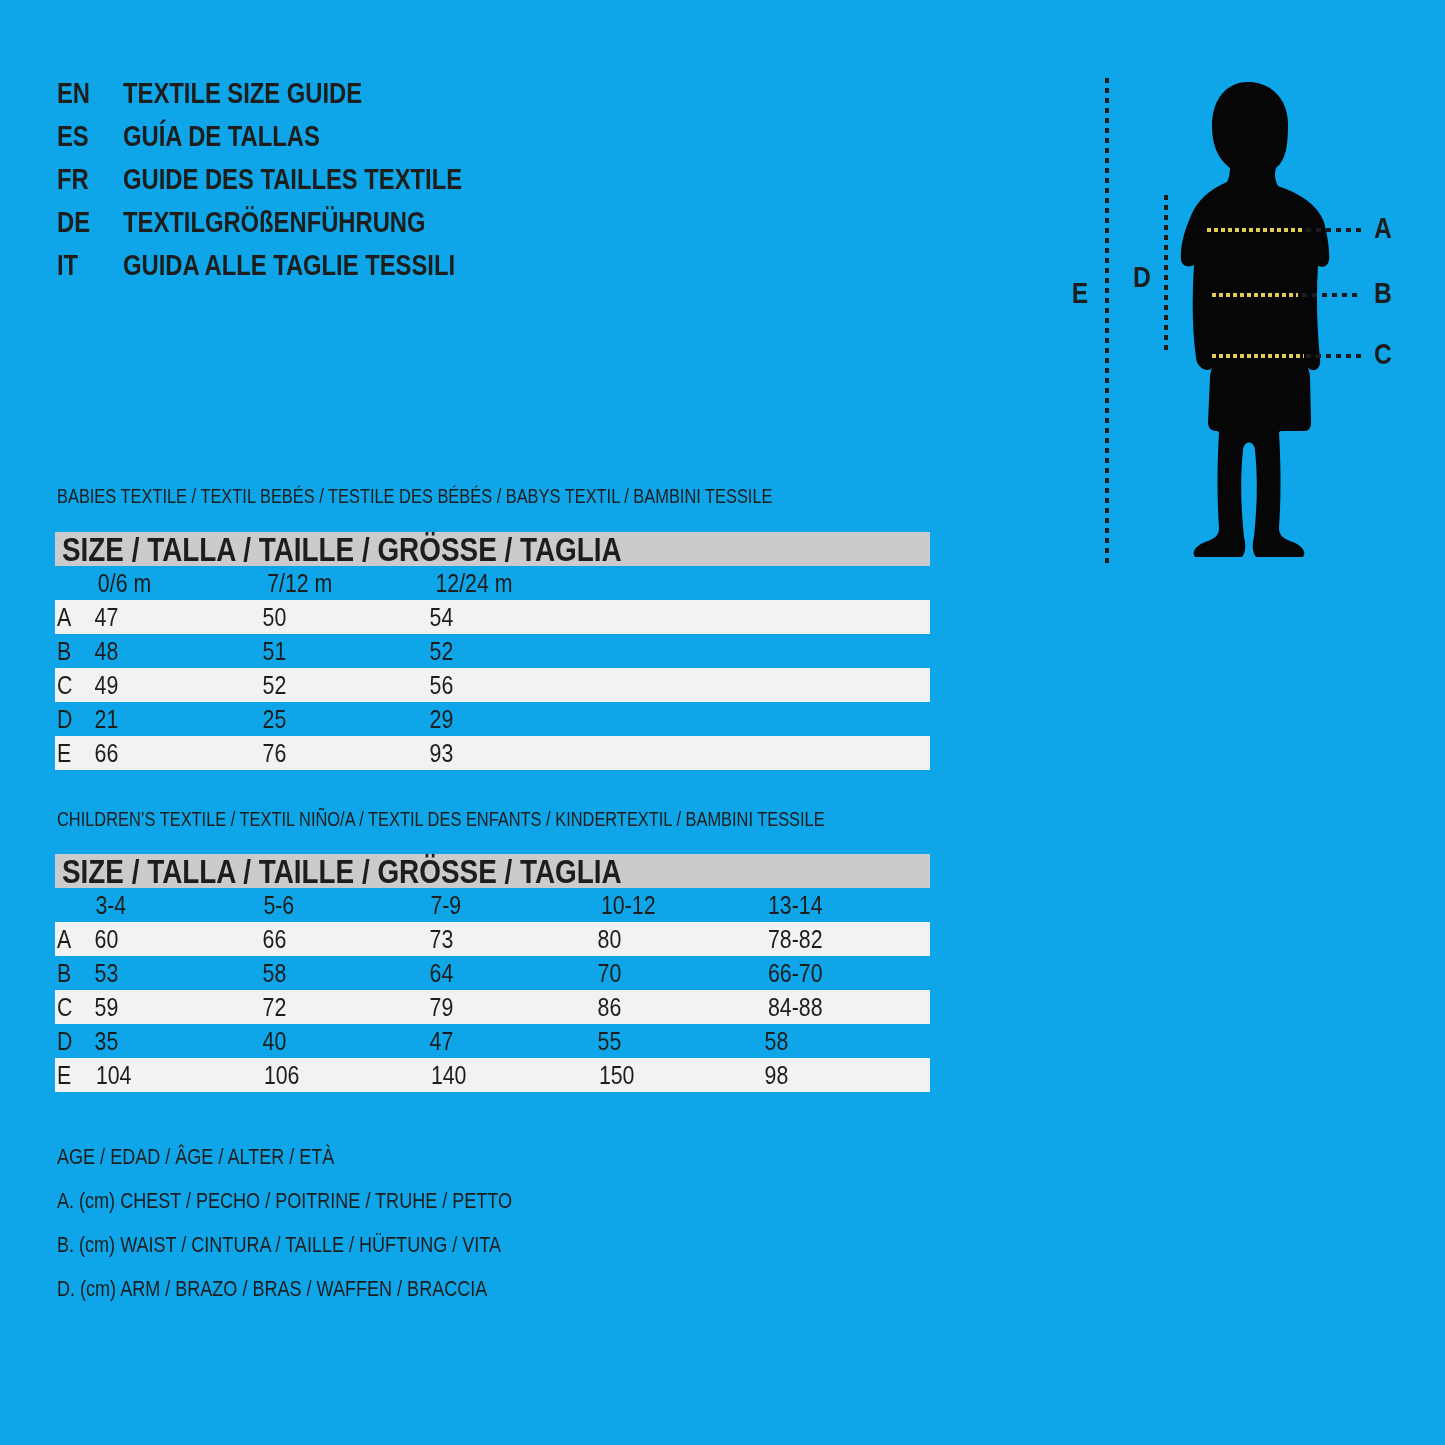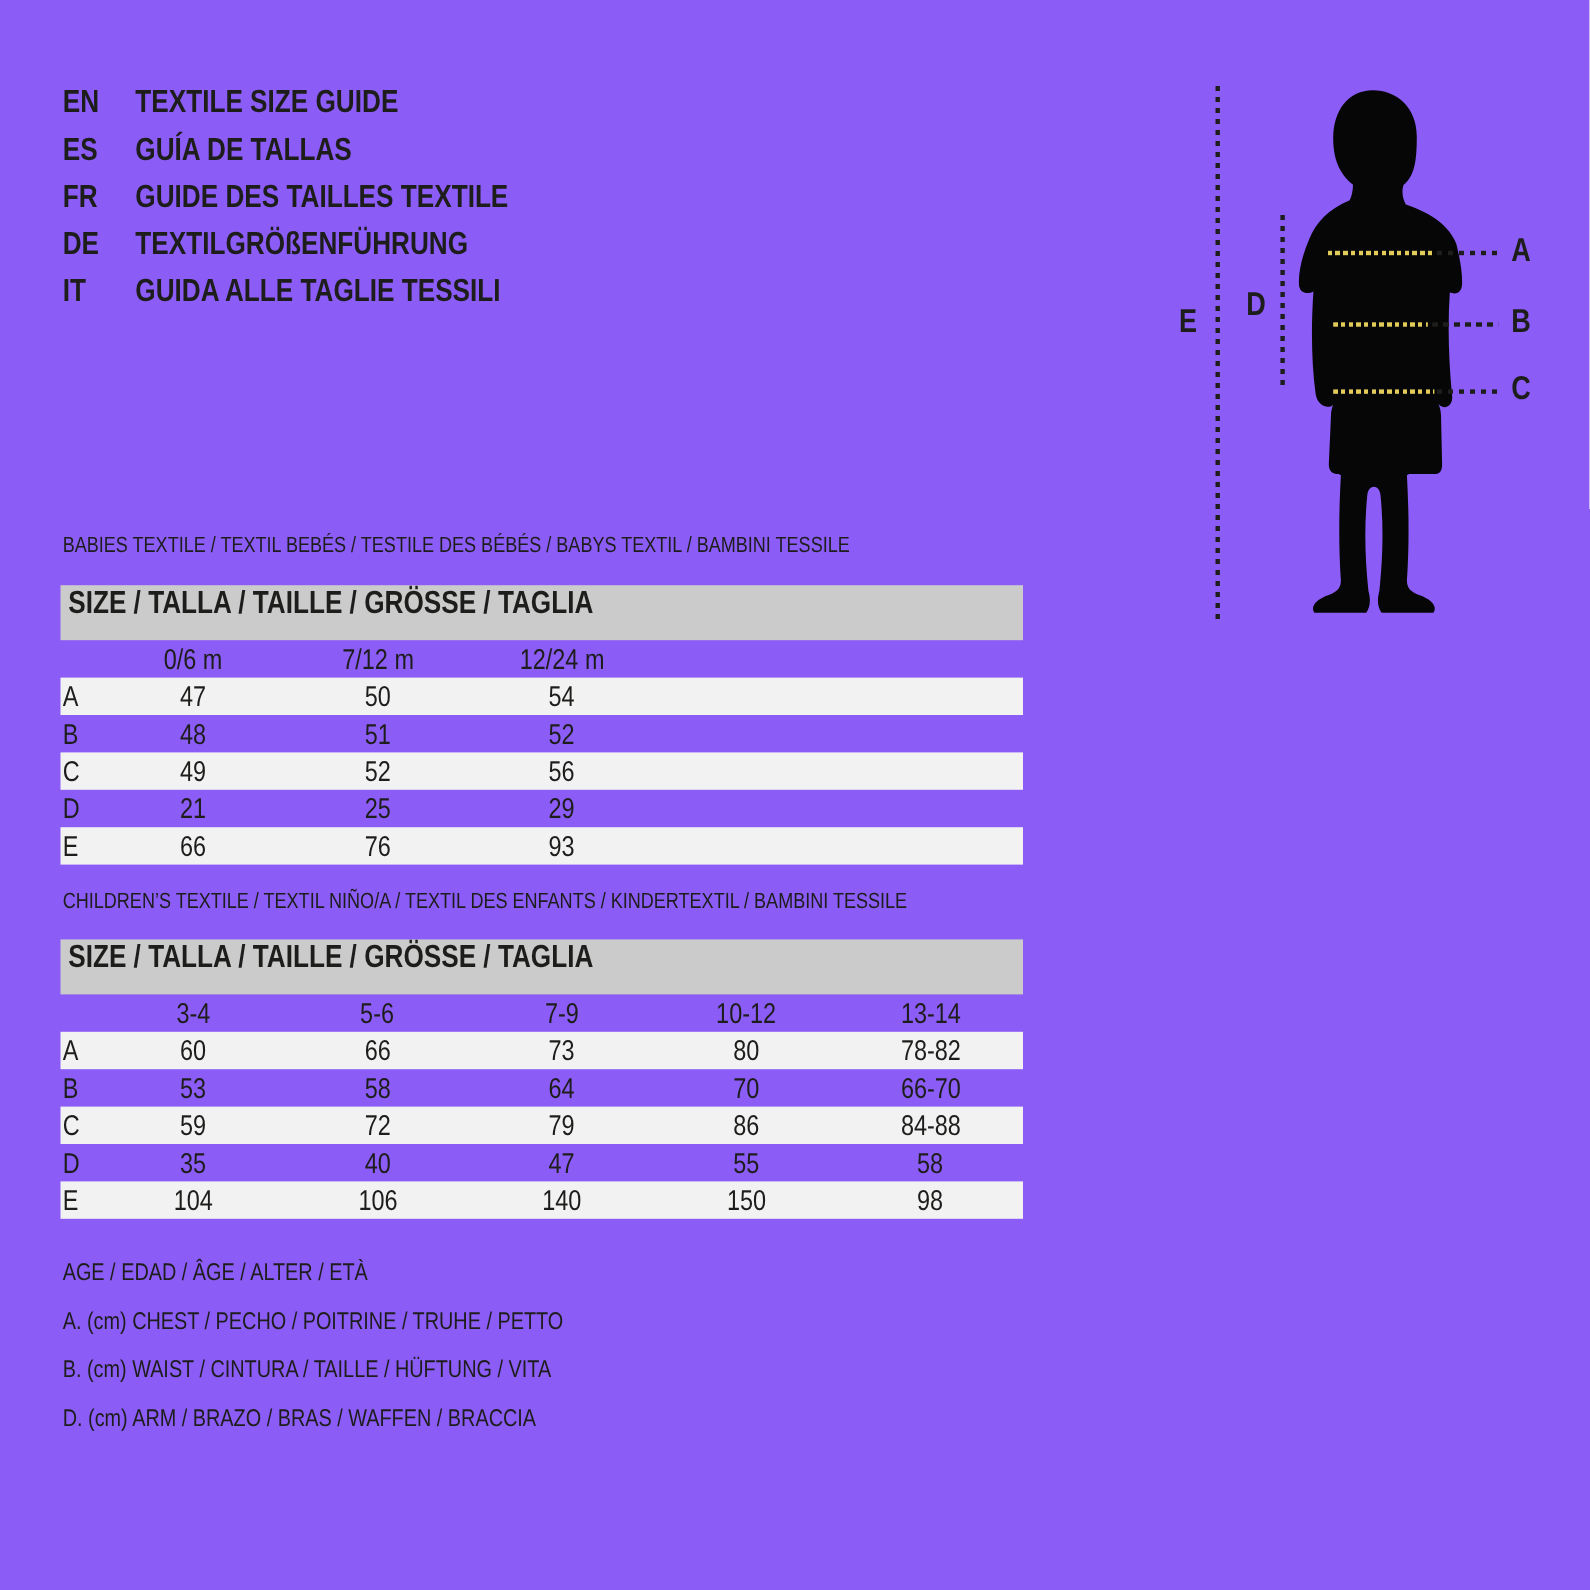--- a/index.html
+++ b/index.html
@@ -1,20 +1,20 @@
 <!DOCTYPE html>
 <html><head>
 <meta charset="utf-8">
 <style>
   * { margin:0; padding:0; box-sizing:border-box; }
   html,body { background:#ffffff; }
   .canvas {
     position:relative;
     width:1445px; height:1445px;
-    background:#8b5cf6;
+    background:#0ea5e9;
     font-family:"Liberation Sans", sans-serif;
     color:#1d1d1b;
     overflow:hidden;
   }
   .abs { position:absolute; }
 
   
   .cx, .cxl { display:inline-block; white-space:nowrap; transform:scaleX(0.82); }
   .cxl { transform-origin:0 50%; }
   .cx  { transform-origin:50% 50%; }
@@ -23,29 +23,29 @@
   .lang-block { left:57px; top:72px; }
   .lang-row { display:flex; height:43px; align-items:center; font-weight:bold; font-size:29px; }
   .lang-code { width:66px; flex:0 0 66px; }
 
   
   .section-heading { font-weight:normal; font-size:20px; height:32px; line-height:32px; }
 
   
   .tbl { left:55px; width:875px; }
   .size-bar {
-    height:50px; background:#cbcbcb;
-    display:flex; align-items:flex-start; padding-left:7px;
-    font-weight:bold; font-size:29px;
+    height:34px; background:#cbcbcb;
+    display:flex; align-items:center; padding-left:7px;
+    font-weight:bold; font-size:34px;
   }
   .row { height:34px; display:grid; align-items:center; font-size:26px; }
   .t3 { grid-template-columns:37px 167.5px 167.5px 167.5px 1fr; }
   .t5 { grid-template-columns:37px 167.5px 167.5px 167.5px 167.5px 167.5px 1fr; }
   .band { background:#f2f2f2; }
-  .cell { text-align:center; }
+  .cell { }
   .rlabel { text-align:left; padding-left:2px; }
 
   
   .legend-block { left:57px; top:1135px; }
   .legend-row { height:44px; display:flex; align-items:center; font-size:22px; }
 
   
   .vdash {
     width:4px;
     background-image:repeating-linear-gradient(to bottom, #1d1d1b 0 5px, transparent 5px 10px);

